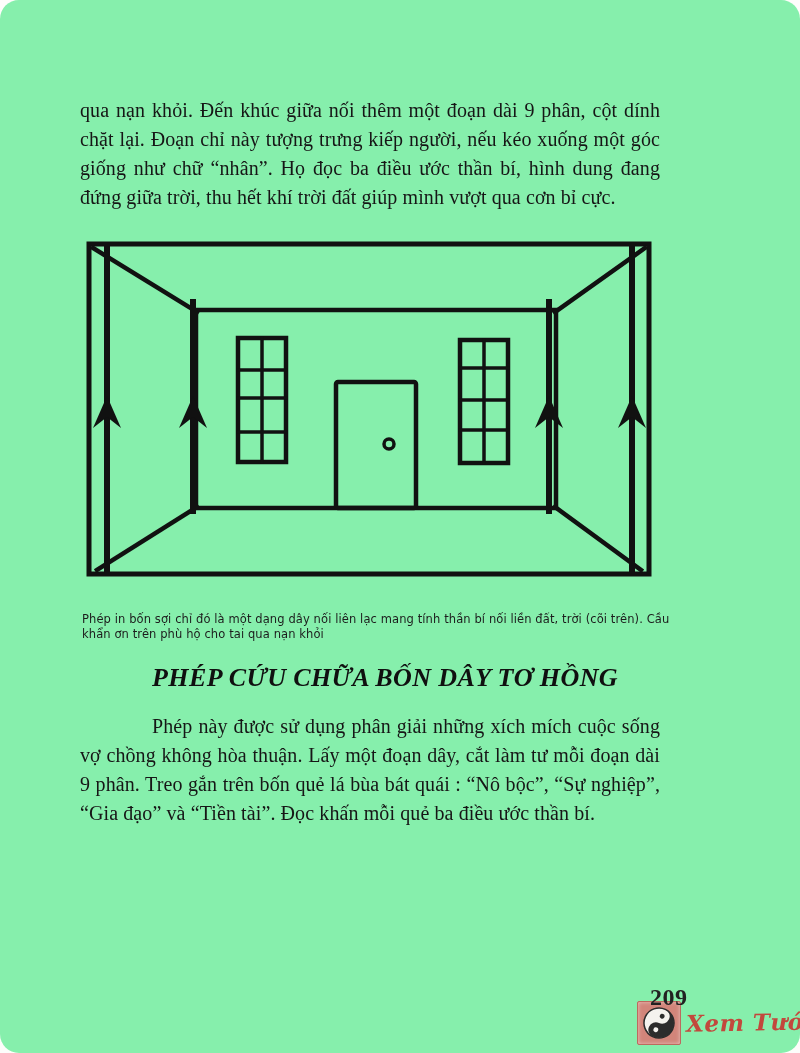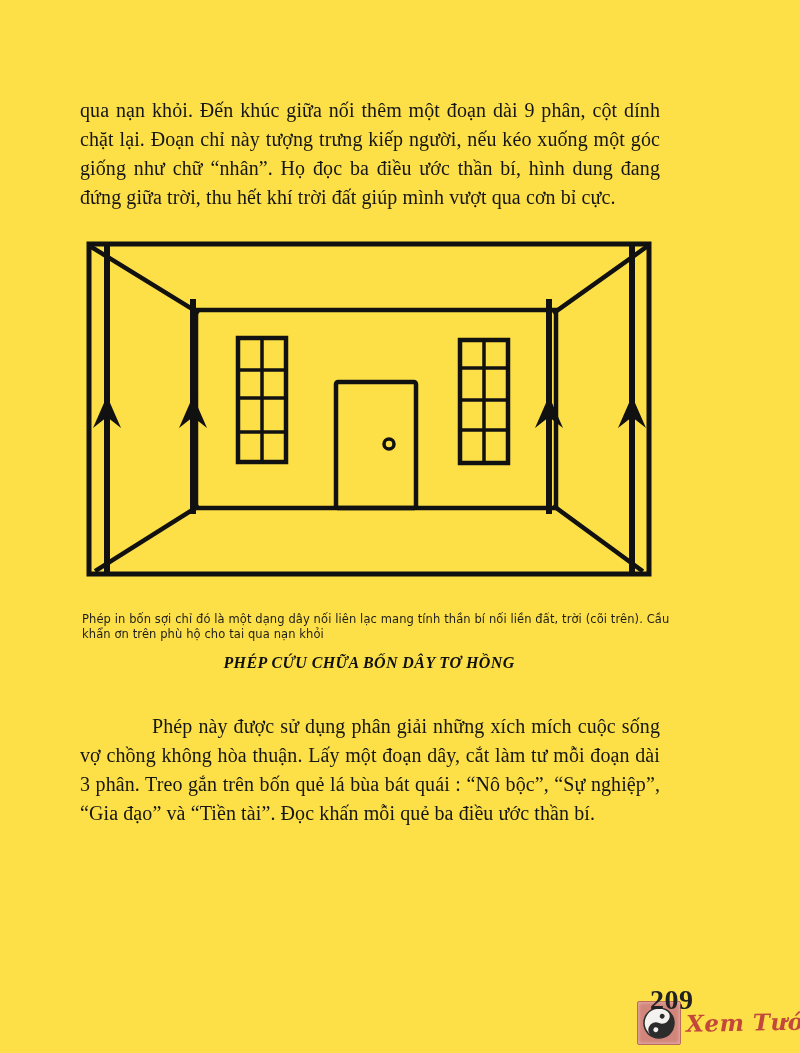--- a/index.html
+++ b/index.html
@@ -4,21 +4,21 @@
 <style>
   html,body{margin:0;padding:0;}
   body{
     width:800px;height:1053px;
     background:#fdfdfb;
     font-family:"Liberation Serif", serif;
     color:#151515;
     position:relative;
     overflow:hidden;
   }
-  .page{position:absolute;inset:0;background:#fde047;}
+  .page{position:absolute;inset:0;background:#86efac;border-radius:19px;}
 
   .bodytext{
     position:absolute;
     left:80px;width:580px;
     font-size:20px;line-height:29px;
     text-align:justify;
     color:#161616;
     letter-spacing:.1px;
   }
   .p1{top:76px;}
@@ -33,32 +33,32 @@
   .caption{
     position:absolute;left:82px;top:580px;width:592px;
     font-family:"DejaVu Sans", sans-serif;
     font-size:11.5px;line-height:15px;
     color:#1c1c1c;letter-spacing:.1px;
     text-align:left;
     margin-top:32px;
   }
 
   .heading{
-    position:absolute;left:80px;width:578px;
-    font-size:16px;font-weight:bold;font-style:italic;
+    position:absolute;left:96px;width:578px;
+    font-size:26px;font-weight:bold;font-style:italic;
     text-align:center;color:#101010;
     letter-spacing:.4px;
     white-space:nowrap;
   }
   .h1{top:641px;}
   .h2{top:893px;}
 
   .page-number{
     position:absolute;left:650px;top:984px;
-    font-size:28px;font-weight:bold;color:#222;
+    font-size:24px;font-weight:bold;color:#222;
     letter-spacing:.5px;
     z-index:3;
   }
 
   .watermark{
     position:absolute;left:637px;top:1001px;height:48px;
     display:flex;align-items:flex-start;gap:5px;z-index:2;
   }
   .wm-logo{
     width:42px;height:42px;border-radius:2px;
@@ -122,21 +122,21 @@
         <polygon points="464,156 478,188 464,177 450,188"></polygon>
         <polygon points="547,156 561,188 547,177 533,188"></polygon>
       </g>
     </svg>
   </div>
 
   <p class="caption">Phép in bốn sợi chỉ đó là một dạng dây nối liên lạc mang tính thần bí nối liền đất, trời (cõi trên). Cầu khẩn ơn trên phù hộ cho tai qua nạn khỏi</p>
 
   <h2 class="heading h1">PHÉP CỨU CHỮA BỐN DÂY TƠ HỒNG</h2>
 
-  <p class="bodytext p2">Phép này được sử dụng phân giải những xích mích cuộc sống vợ chồng không hòa thuận. Lấy một đoạn dây, cắt làm tư mỗi đoạn dài 3 phân. Treo gắn trên bốn quẻ lá bùa bát quái : “Nô bộc”, “Sự nghiệp”, “Gia đạo” và “Tiền tài”. Đọc khấn mỗi quẻ ba điều ước thần bí.</p>
+  <p class="bodytext p2">Phép này được sử dụng phân giải những xích mích cuộc sống vợ chồng không hòa thuận. Lấy một đoạn dây, cắt làm tư mỗi đoạn dài 9 phân. Treo gắn trên bốn quẻ lá bùa bát quái : “Nô bộc”, “Sự nghiệp”, “Gia đạo” và “Tiền tài”. Đọc khấn mỗi quẻ ba điều ước thần bí.</p>
 
 
 
   <div class="page-number">209</div>
 
   <div class="watermark">
     <div class="wm-logo">
       <svg width="36" height="36" viewBox="0 0 36 36">
         <g transform="rotate(25 18 18)">
           <circle cx="18" cy="18" r="15" fill="#f4f2ee" stroke="#2c2c2c" stroke-width="1.5"></circle>

